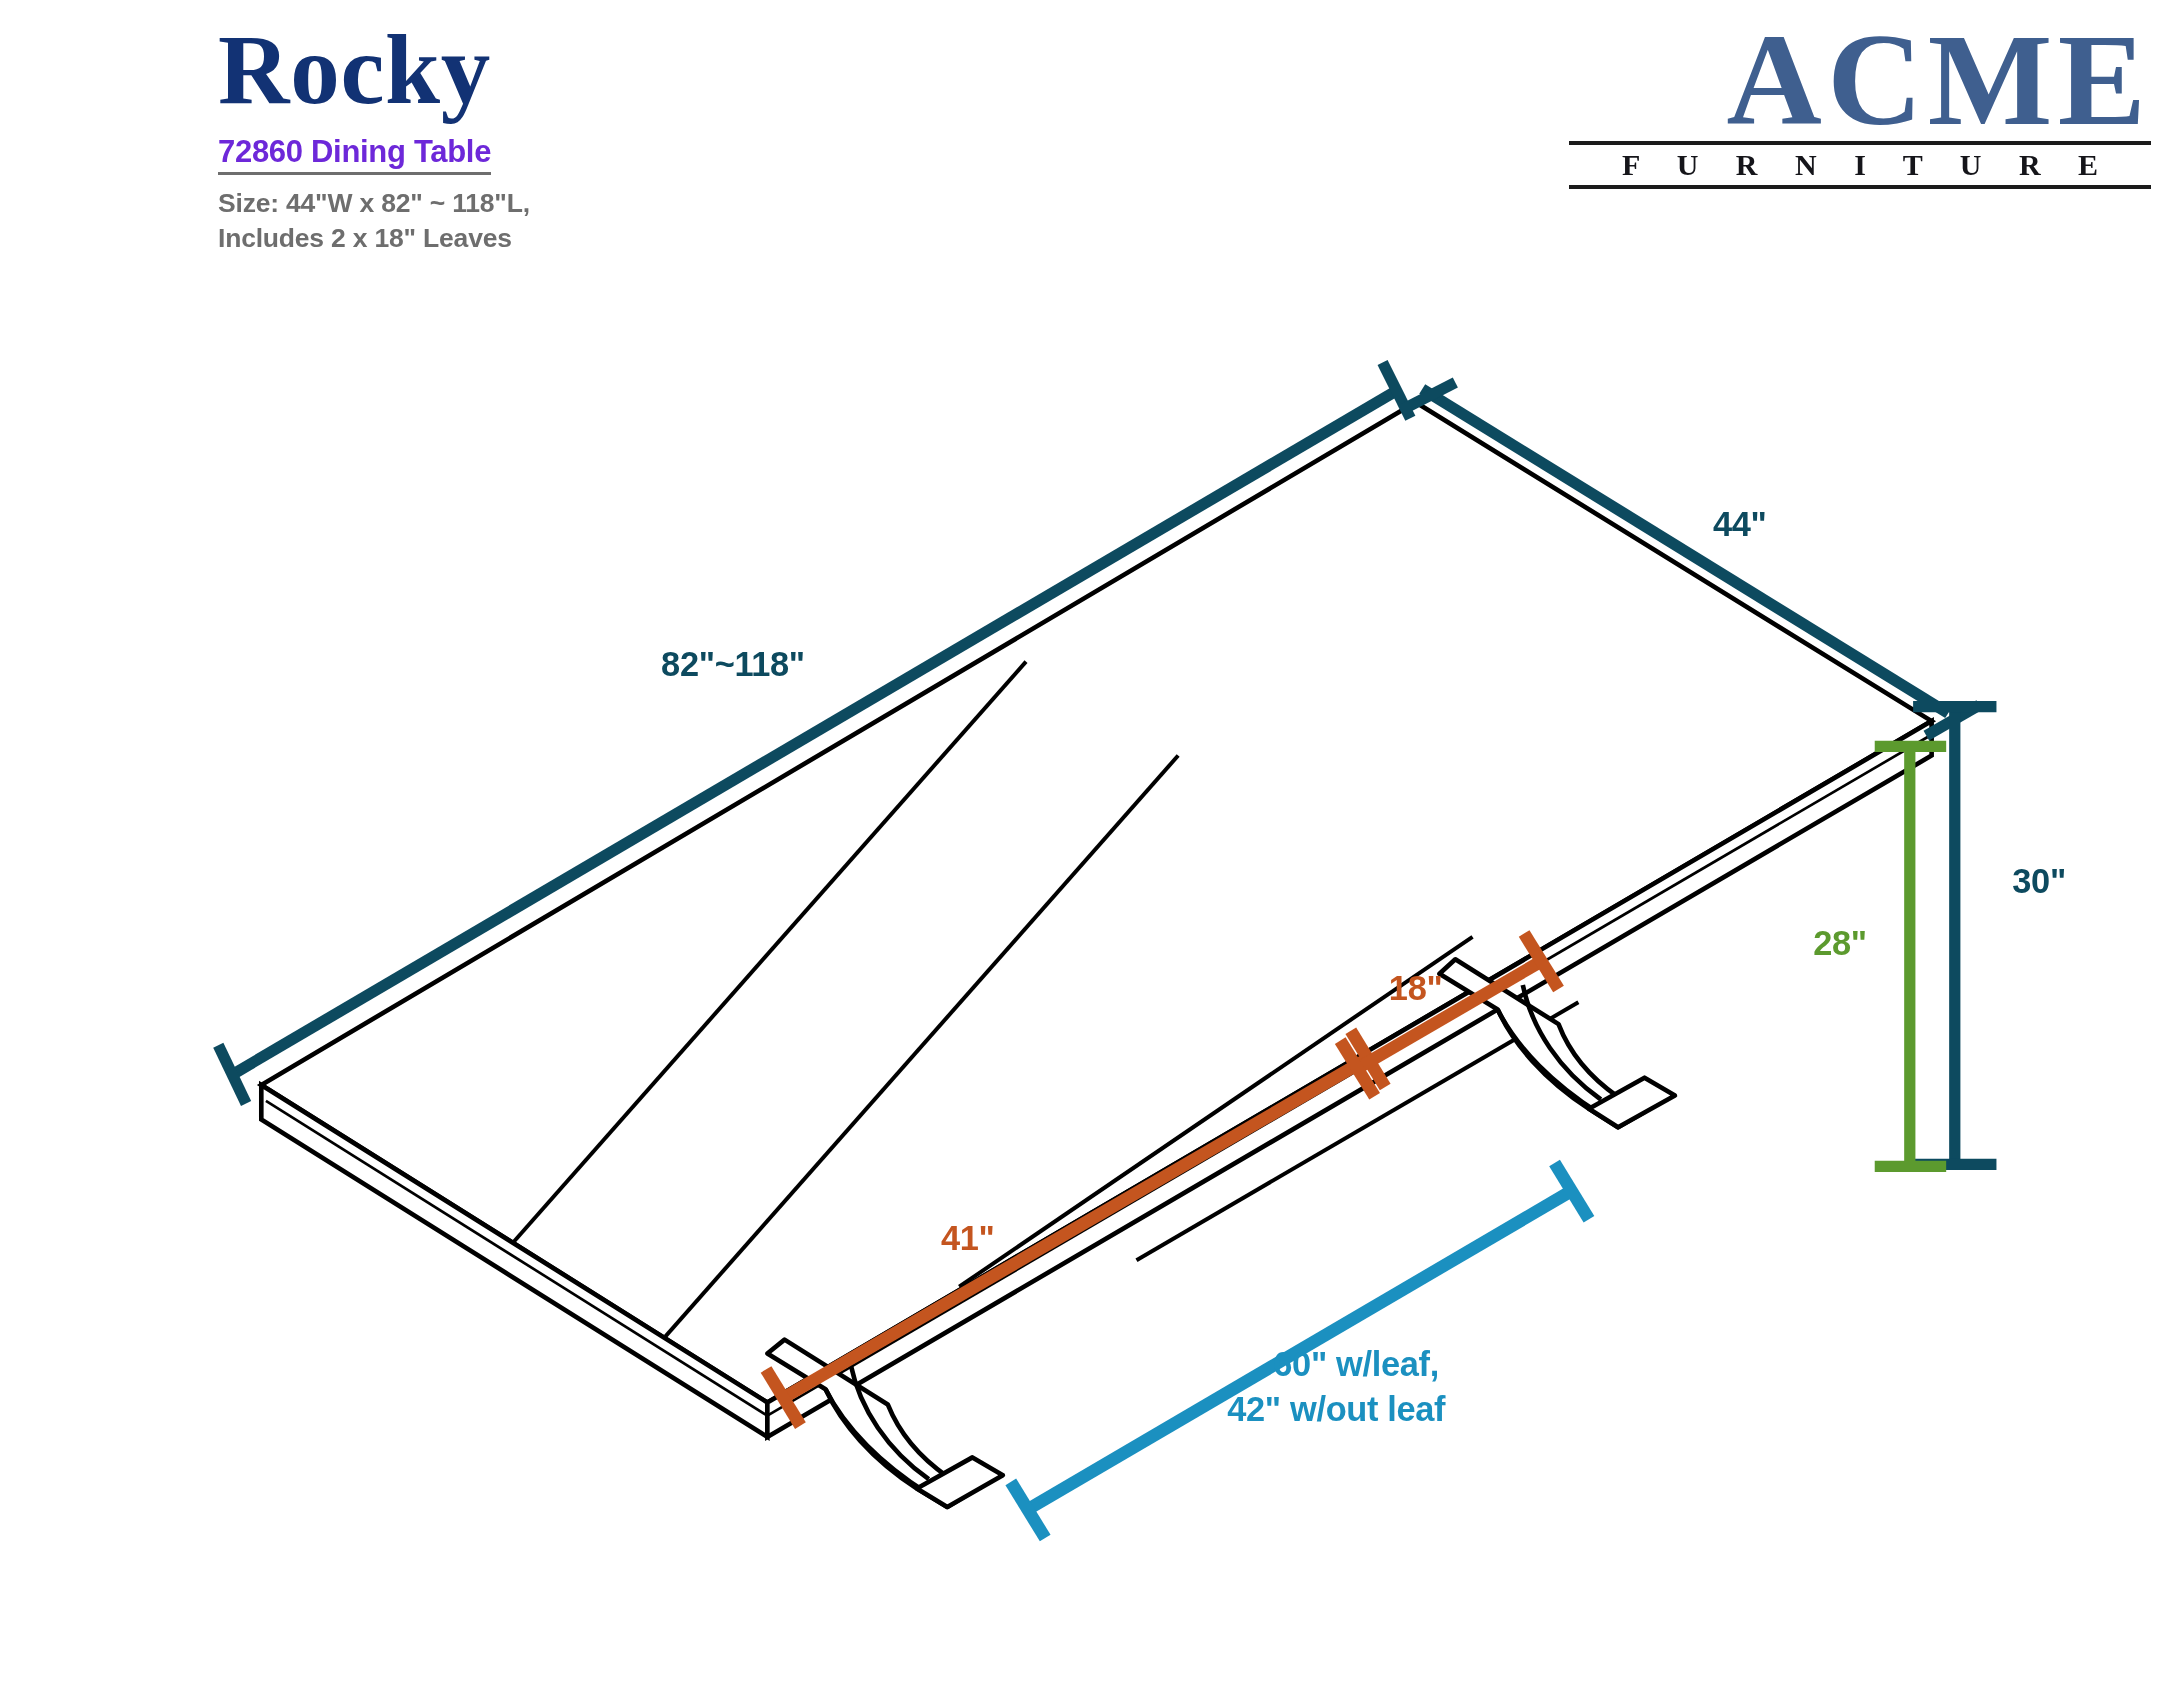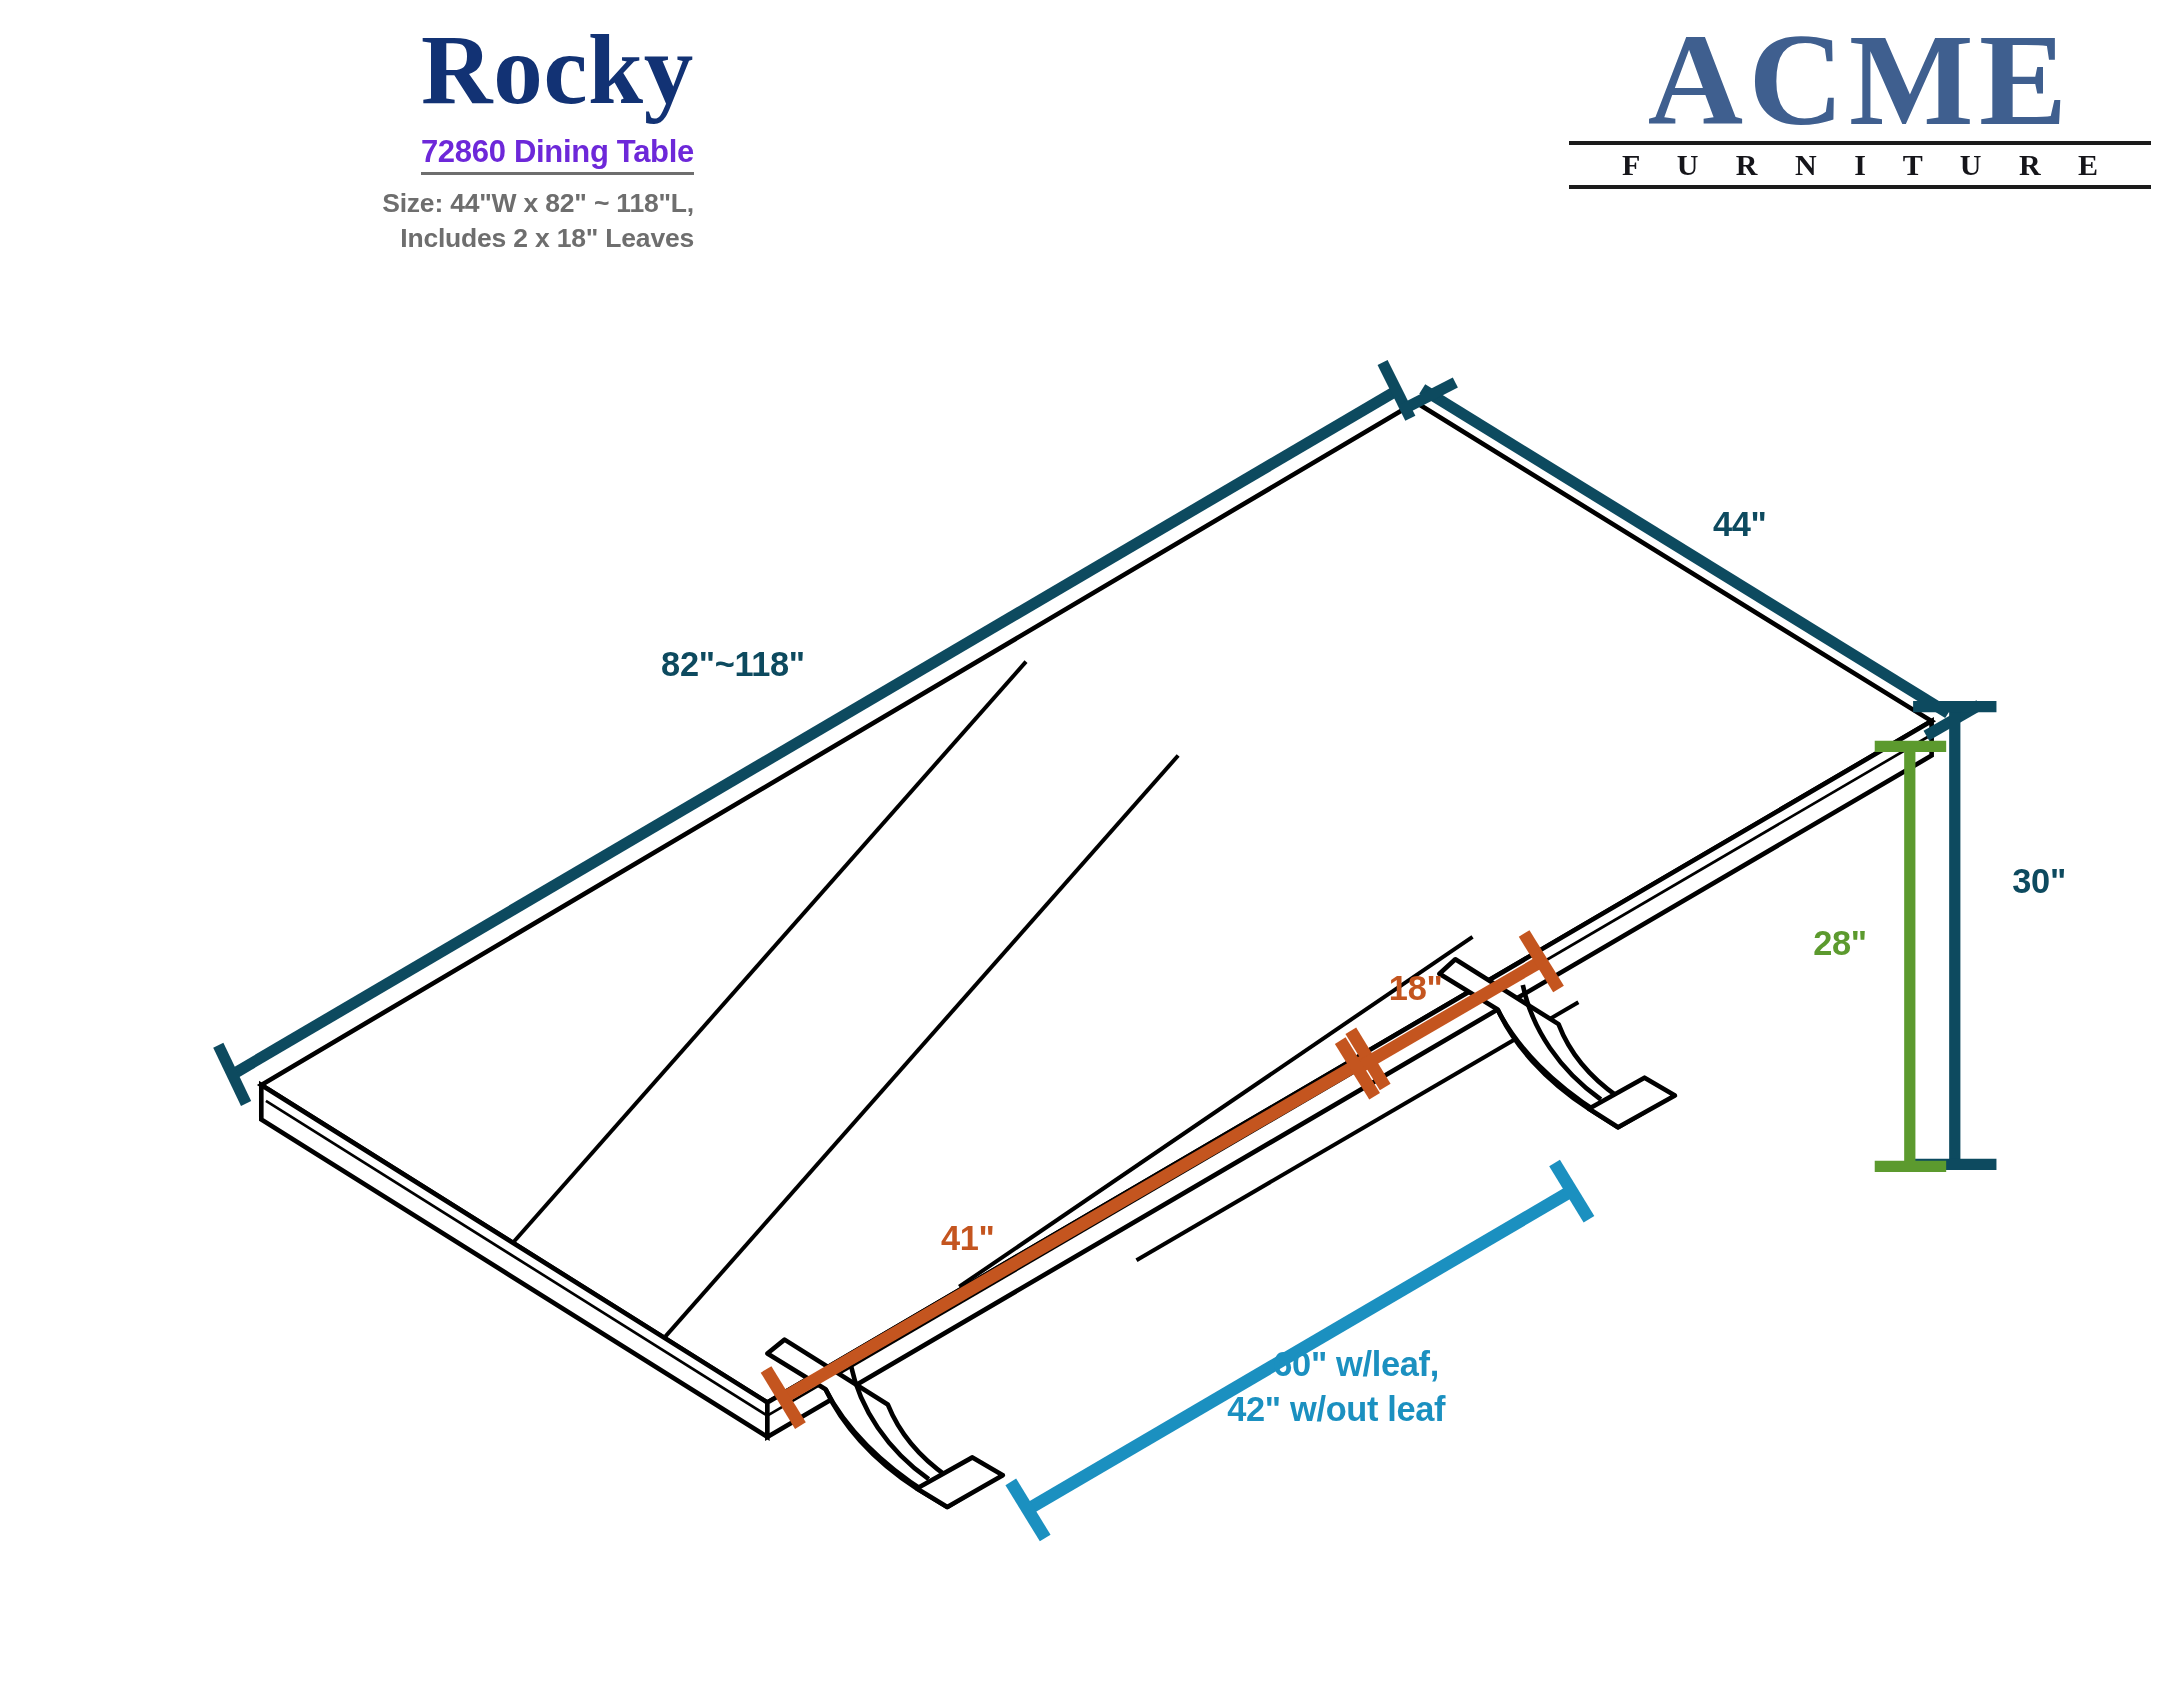--- a/index.html
+++ b/index.html
@@ -16,21 +16,21 @@
     font-family: "Liberation Sans", "DejaVu Sans", sans-serif;
     -webkit-font-smoothing: antialiased;
   }
 
   
   #product-title-block {
     position: absolute;
     left: 218px;
     top: 20px;
     width: 476px;
-    text-align: right;
+    text-align: left;
   }
   #product-name {
     font-family: "Liberation Serif", "DejaVu Serif", serif;
     font-weight: bold;
     font-size: 99px;
     line-height: 1.0;
     color: #123274;
     letter-spacing: 0.7px;
     margin: 0;
     white-space: nowrap;
@@ -66,20 +66,21 @@
   }
   #brand-acme {
     font-family: "Liberation Serif", "DejaVu Serif", serif;
     font-weight: bold;
     font-size: 132px;
     line-height: 0.92;
     color: #3F5F8F;
     letter-spacing: 5.3px;
     margin: 0;
     white-space: nowrap;
+    text-align: right;
   }
   #brand-rule-top {
     height: 4px;
     background: #1b1b1b;
     margin-top: 1.3px;
   }
   #brand-furniture {
     font-family: "Liberation Serif", "DejaVu Serif", serif;
     font-weight: bold;
     font-size: 30px;

